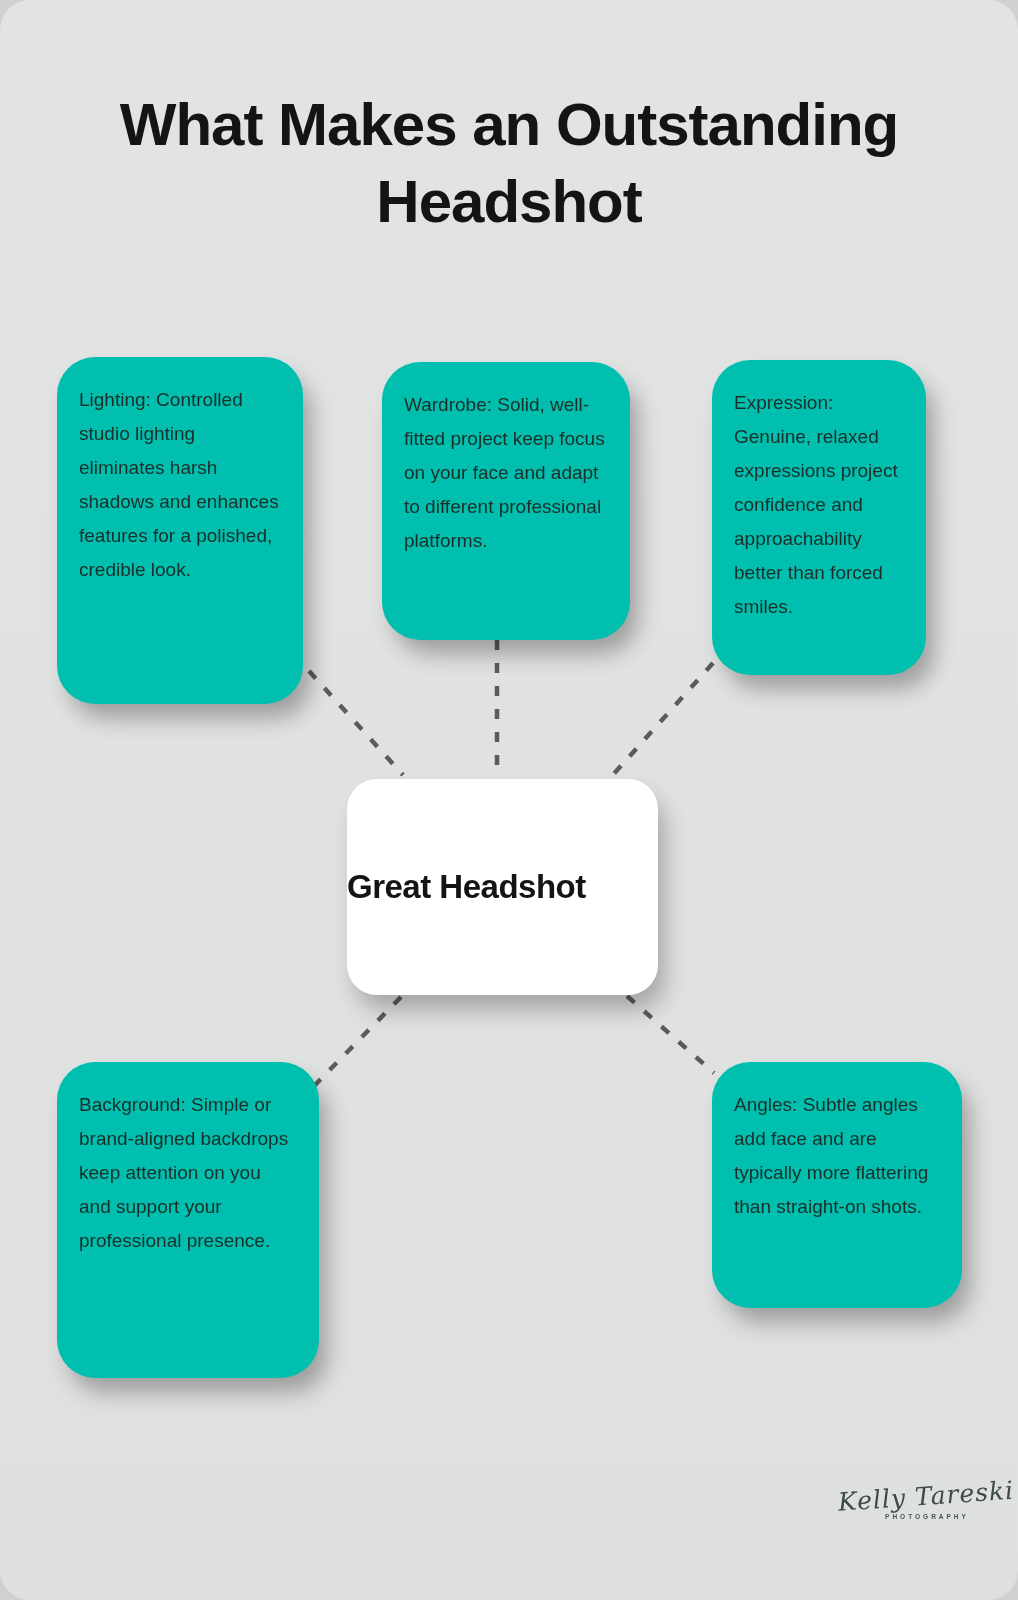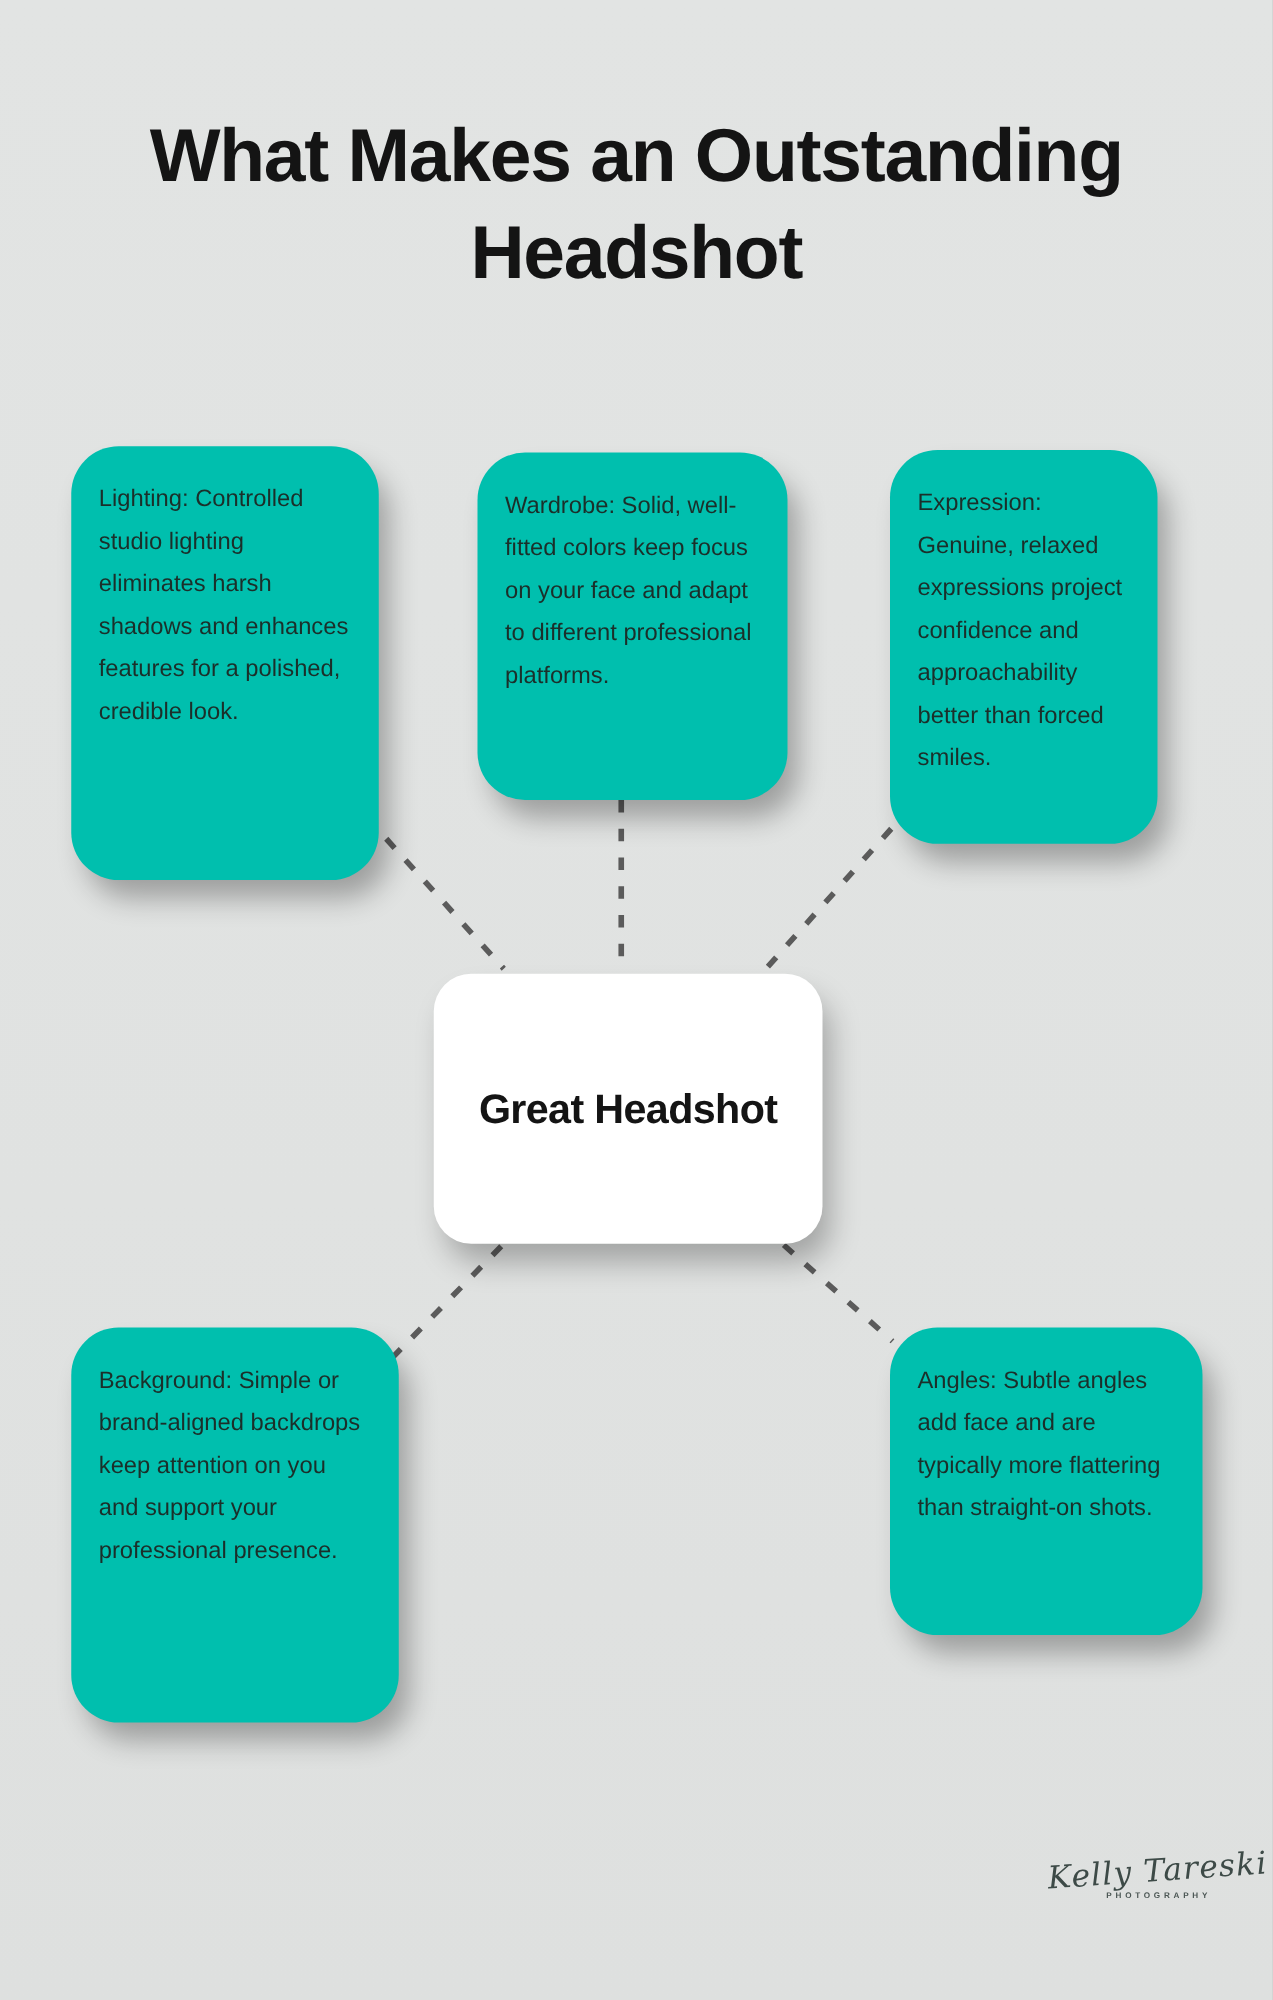--- a/index.html
+++ b/index.html
@@ -5,20 +5,21 @@
   * { margin: 0; padding: 0; box-sizing: border-box; }
   html, body { background: #cfd1d0; }
   .canvas {
     position: relative;
     width: 1018px;
     height: 1600px;
     margin: 0 auto;
     background: linear-gradient(180deg, var(--background, #e2e4e3) 0%, #e0e2e1 60%, #dee0df 100%);
     overflow: hidden;
     font-family: "Liberation Sans", "DejaVu Sans", sans-serif;
+    border-radius: 30px;
   }
 
   .title {
     position: absolute;
     top: 86px;
     left: 0;
     right: 0;
     padding: 0 55px;
     text-align: center;
     font-size: 60px;
@@ -60,21 +61,21 @@
   .node-angles     { left: 712px; top: 1062px; width: 250px; min-height: 246px; }
 
   .node-center {
     left: 347px; top: 779px;
     width: 311px; height: 216px;
     border-radius: 30px;
     background: var(--center-bg, #ffffff);
     box-shadow: 8px 16px 24px -2px rgba(0,0,0,0.28);
     display: flex;
     align-items: center;
-    justify-content: center;
+    justify-content: flex-start;
   }
   .node-center span {
     font-size: 33px;
     font-weight: 700;
     letter-spacing: -0.5px;
     color: var(--center-text, #141414);
   }
 
   .signature {
     position: absolute;
@@ -115,21 +116,21 @@
     <line x1="713" y1="663" x2="611" y2="777"></line>
     <line x1="401" y1="997" x2="313" y2="1087"></line>
     <line x1="627" y1="996" x2="714" y2="1073"></line>
   </svg>
 
   <div class="node node-lighting">
     <p>Lighting: Controlled studio lighting eliminates harsh shadows and enhances features for a polished, credible look.</p>
   </div>
 
   <div class="node node-wardrobe">
-    <p>Wardrobe: Solid, well-fitted colors keep focus on your face and adapt to different professional platforms.</p>
+    <p>Wardrobe: Solid, well-fitted project keep focus on your face and adapt to different professional platforms.</p>
   </div>
 
   <div class="node node-expression">
     <p>Expression: Genuine, relaxed expressions project confidence and approachability better than forced smiles.</p>
   </div>
 
   <div class="node node-center">
     <span>Great Headshot</span>
   </div>
 

